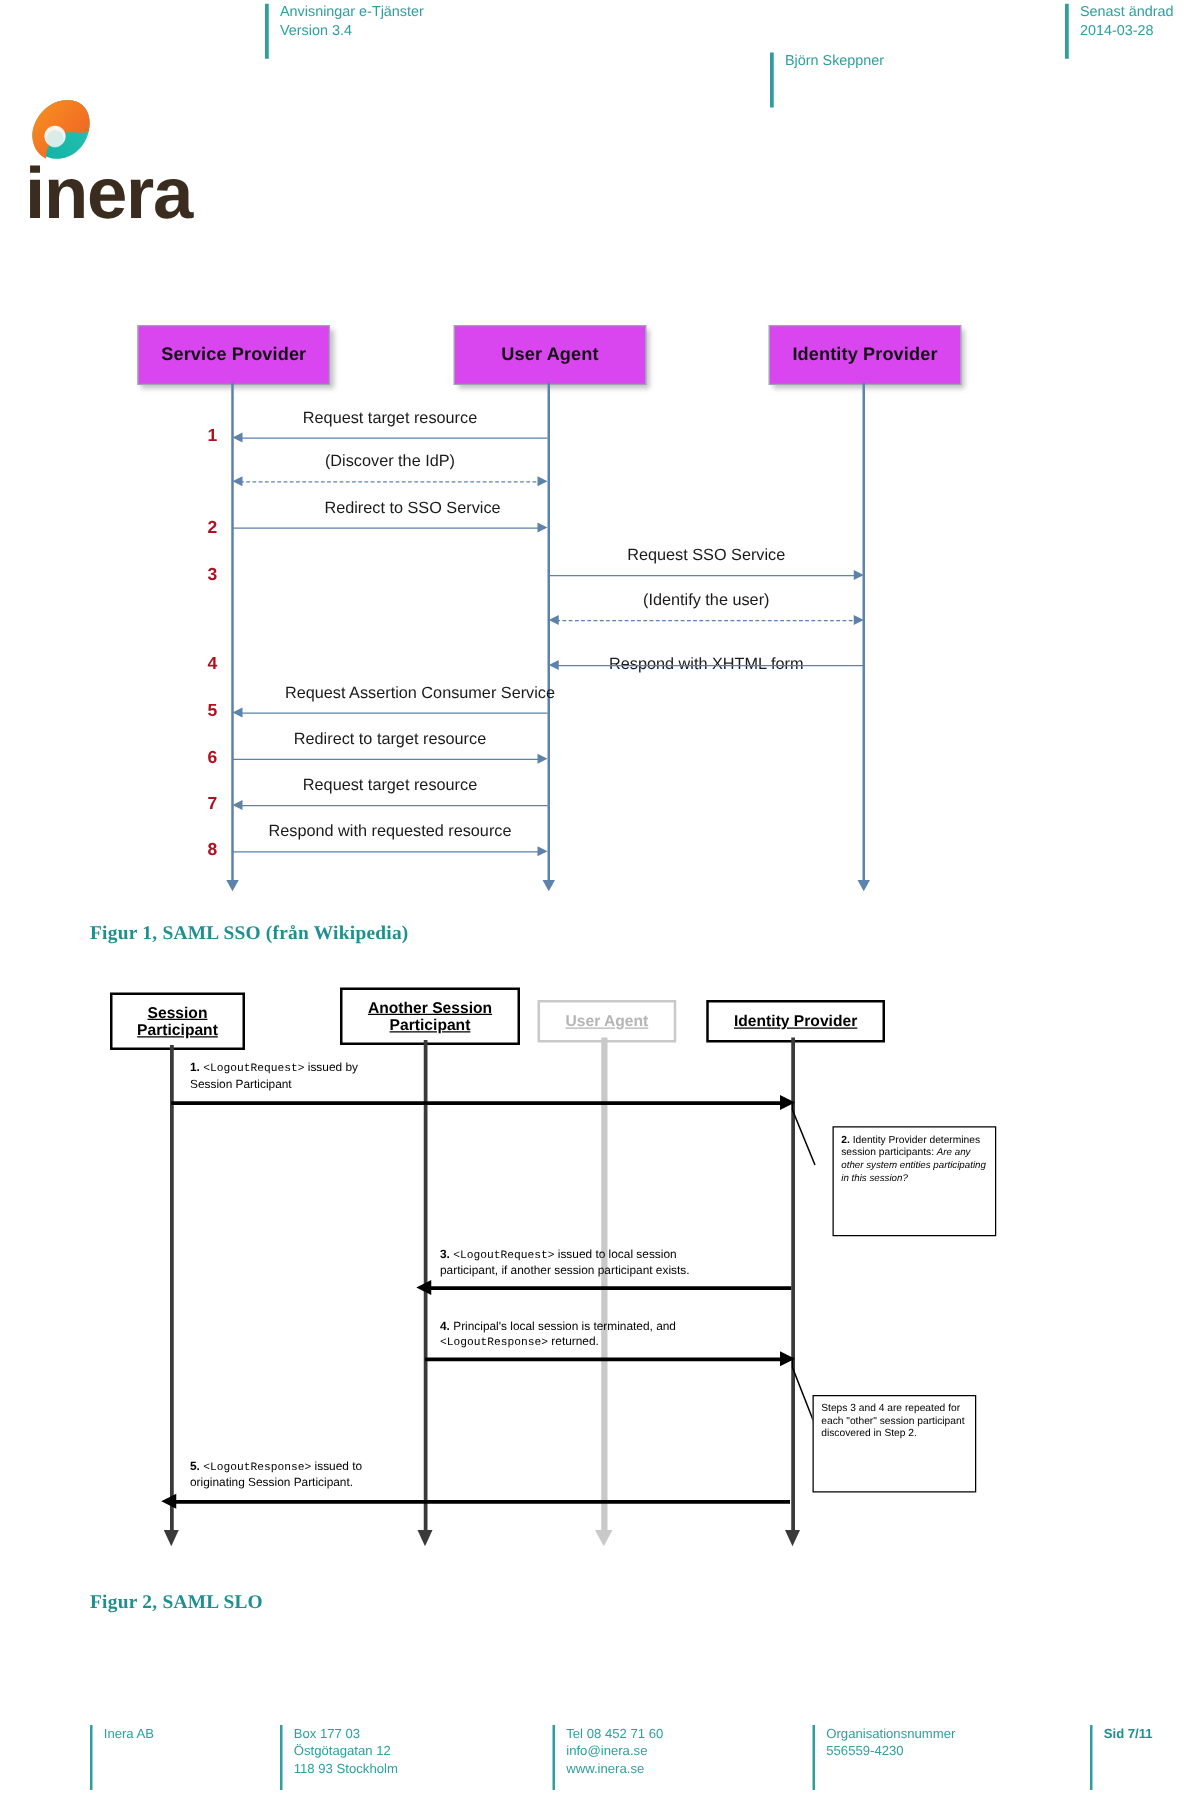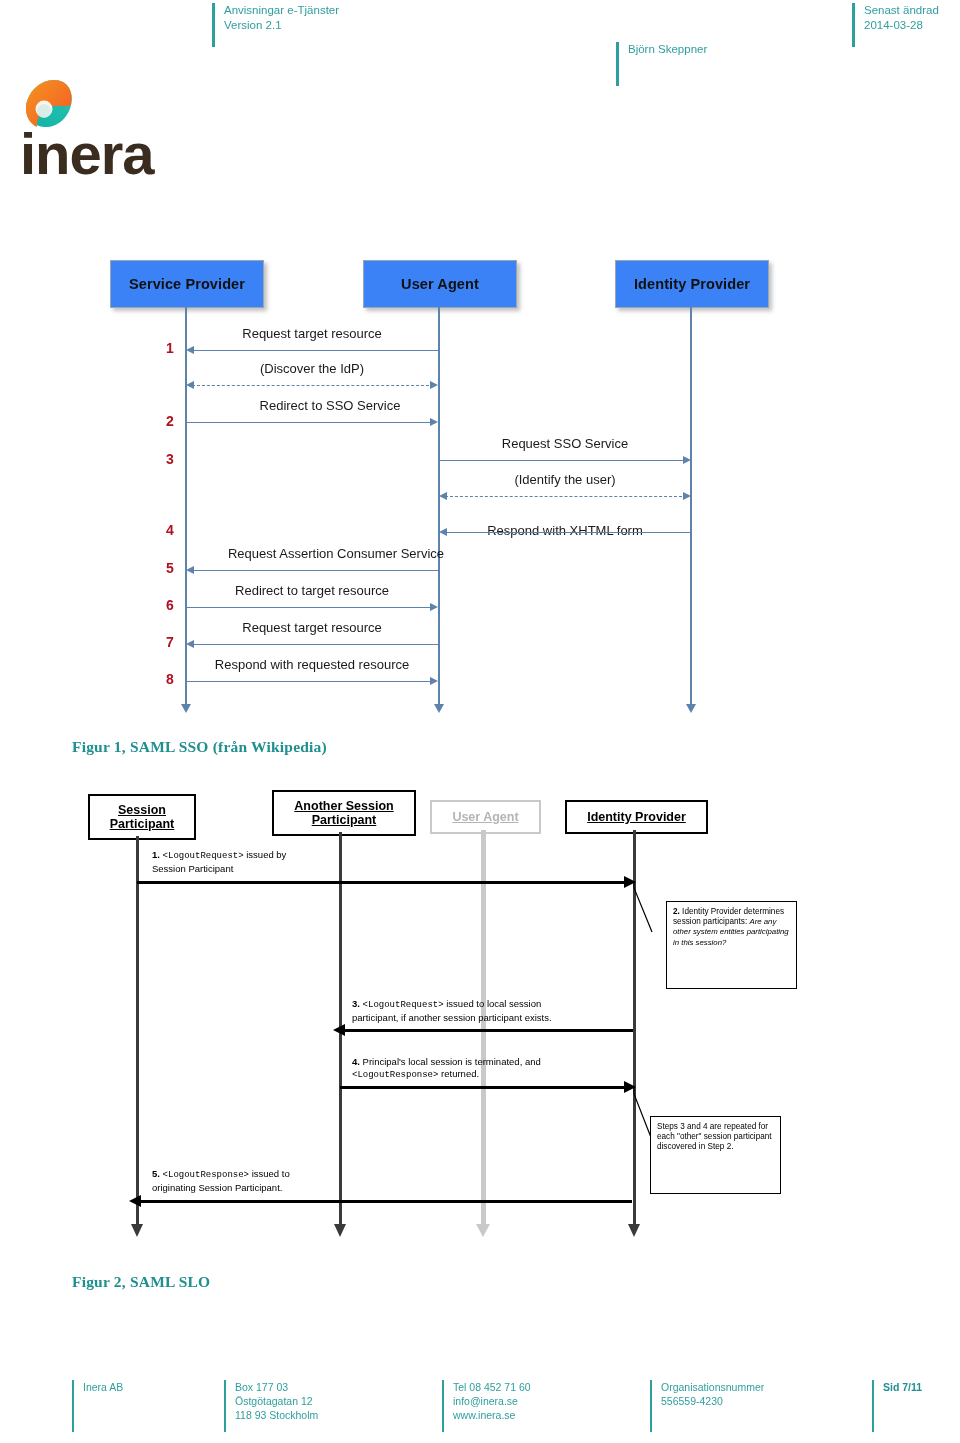--- a/index.html
+++ b/index.html
@@ -37,21 +37,21 @@
     color:#1f8f8f;
     font-family:"Liberation Serif", serif;
     font-weight:bold;font-size:15.5px;letter-spacing:.2px;white-space:nowrap;
   }
   #cap1{left:72px;top:738px;}
   #cap2{left:72px;top:1273px;}
 
   
   .diag1{position:absolute;left:0px;top:248px;width:960px;height:480px;}
   .d1-box{
-    position:absolute;background:#3b82f6;border:1px solid #9aa6b2;
+    position:absolute;background:#d946ef;border:1px solid #9aa6b2;
     box-shadow:3px 3px 4px rgba(80,80,80,.35);
     display:flex;align-items:center;justify-content:center;
     font-weight:bold;font-size:14.5px;color:#111;
     font-family:"Liberation Sans", sans-serif;
     letter-spacing:.1px;
   }
   .d1-life{position:absolute;width:2px;background:#5d82ab;}
   .d1-lifehead{
     position:absolute;width:0;height:0;
     border-left:5px solid transparent;border-right:5px solid transparent;
@@ -130,21 +130,21 @@
 </style>
 </head>
 <body>
 
 <div class="page">
 
   <div class="doc-header">
     <div class="hdr-cell" id="hdr-doc">
       <div class="bar"></div>
       <div class="hdr-line">Anvisningar e-Tjänster</div>
-      <div class="hdr-line">Version 2.1</div>
+      <div class="hdr-line">Version 3.4</div>
     </div>
     <div class="hdr-cell" id="hdr-author">
       <div class="bar"></div>
       <div class="hdr-line">Björn Skeppner</div>
     </div>
     <div class="hdr-cell" id="hdr-modified">
       <div class="bar"></div>
       <div class="hdr-line">Senast ändrad</div>
       <div class="hdr-line">2014-03-28</div>
     </div>

